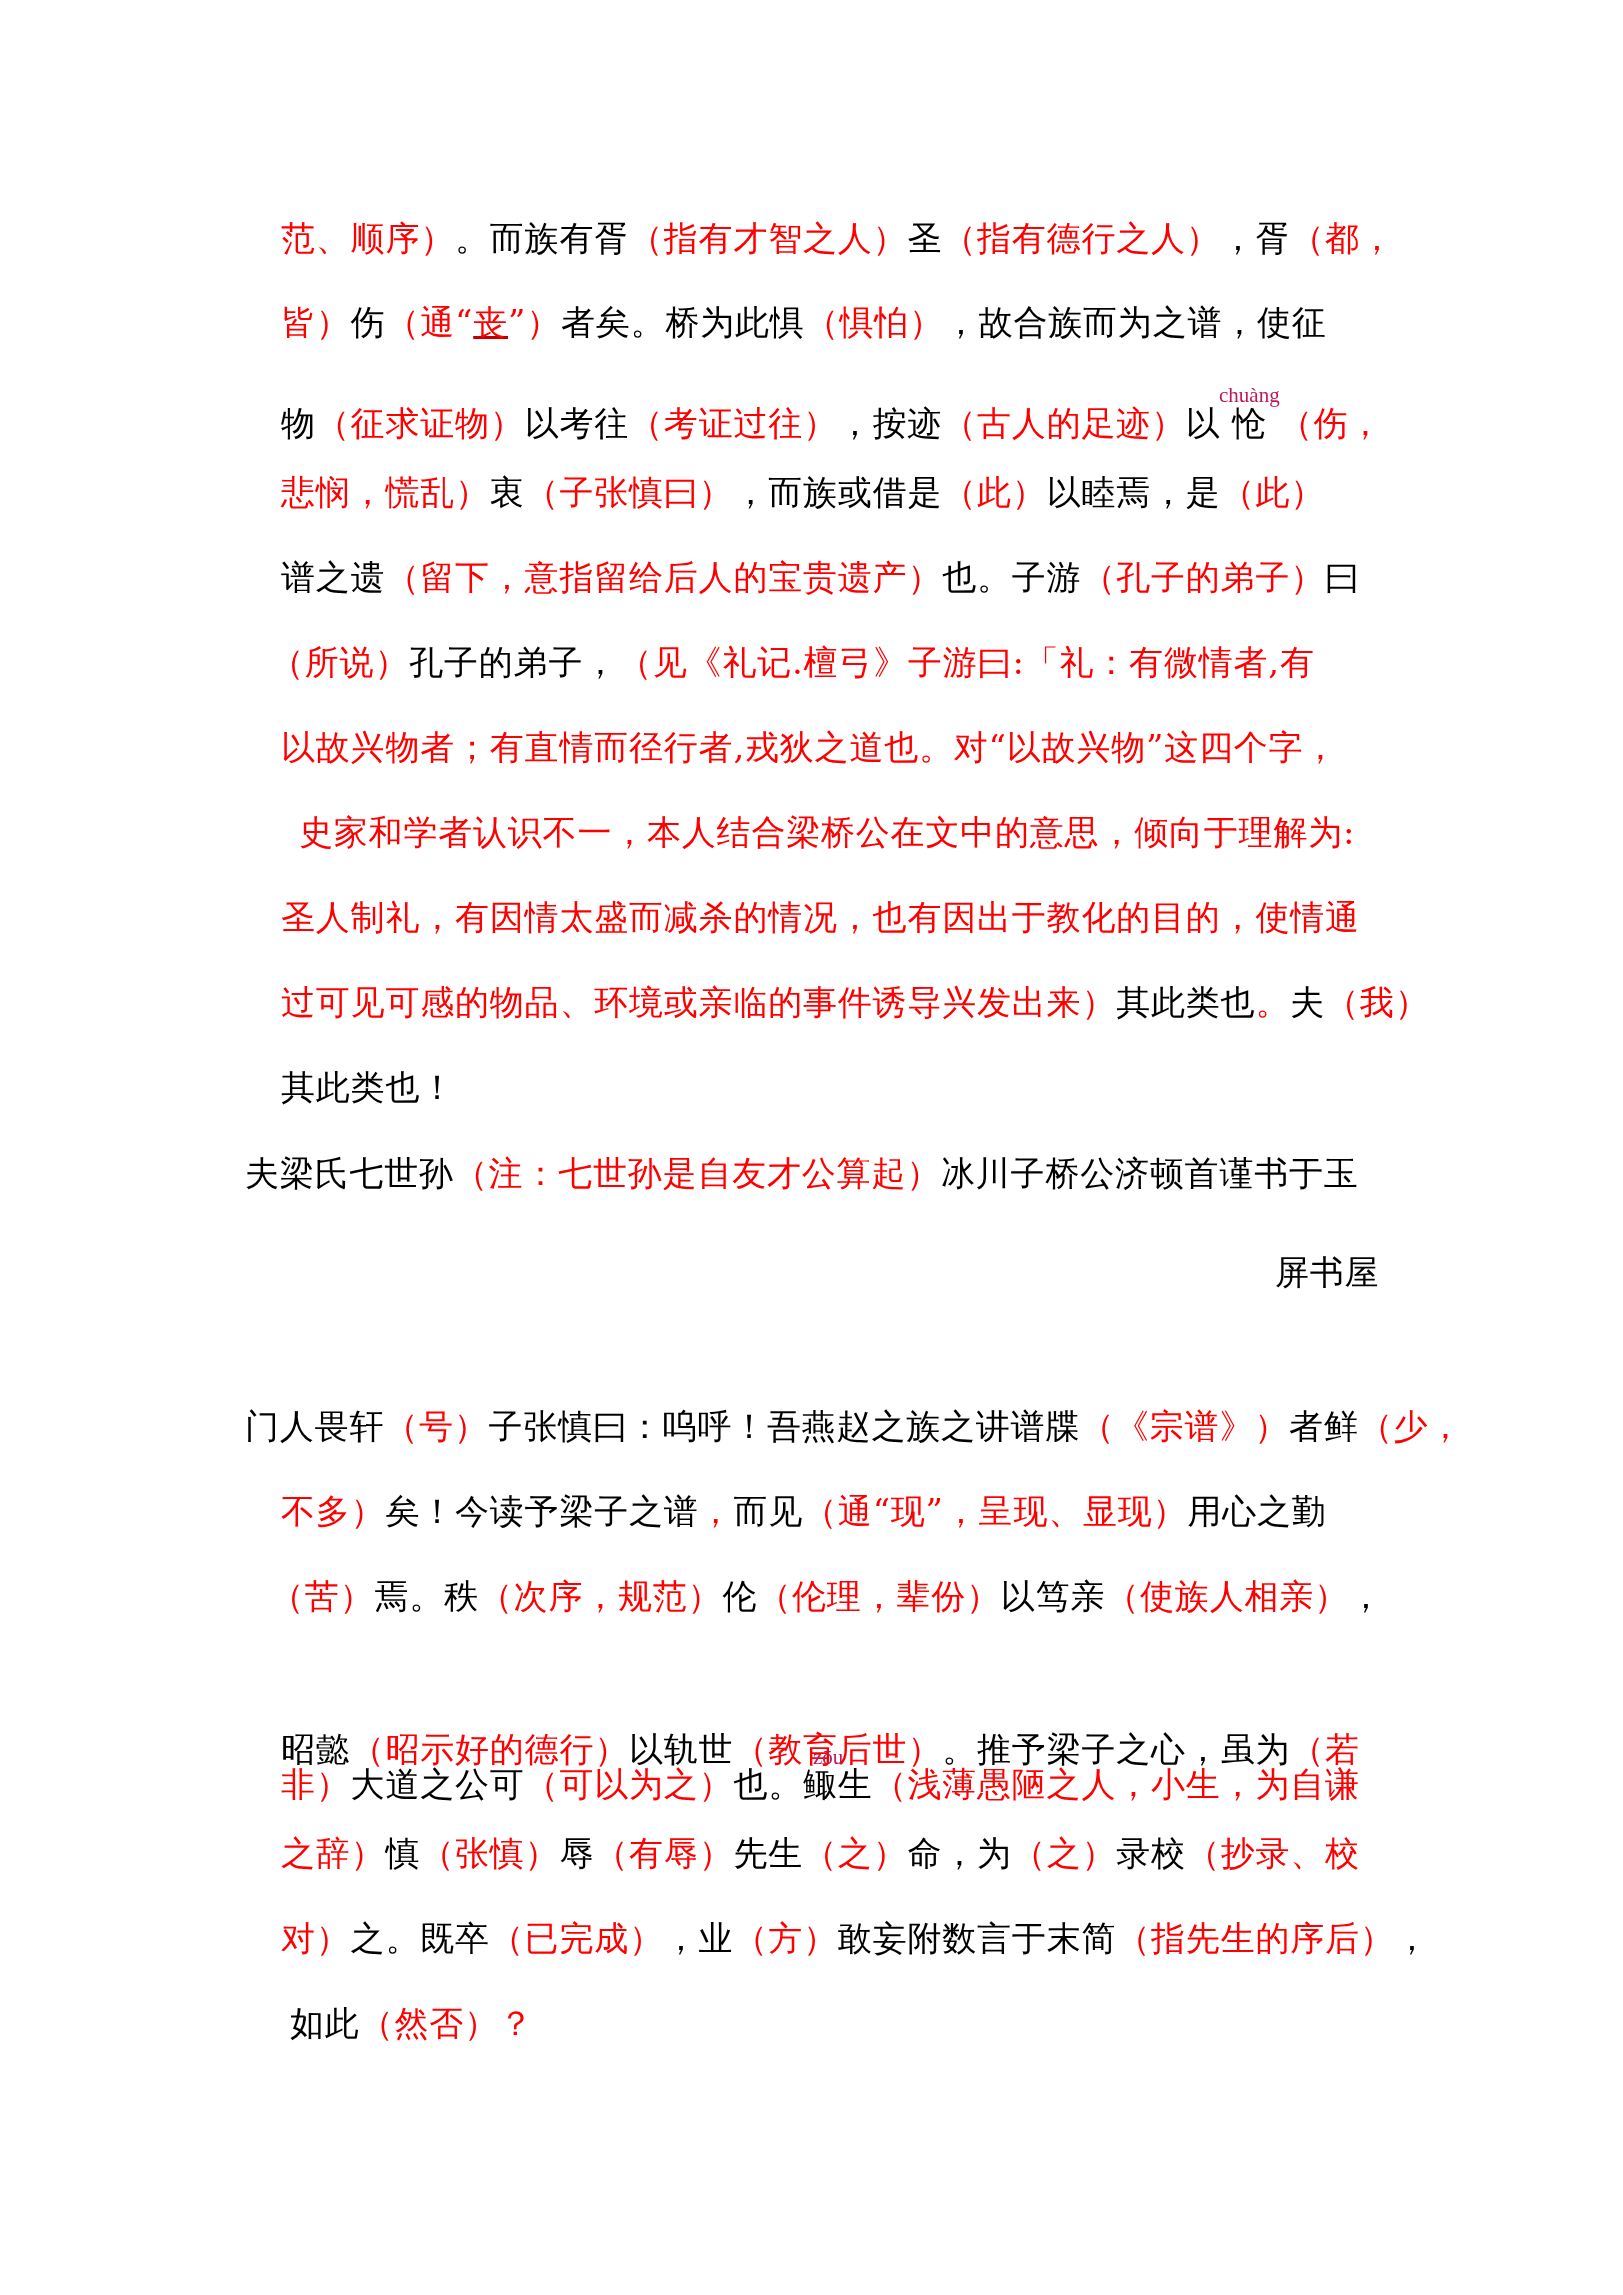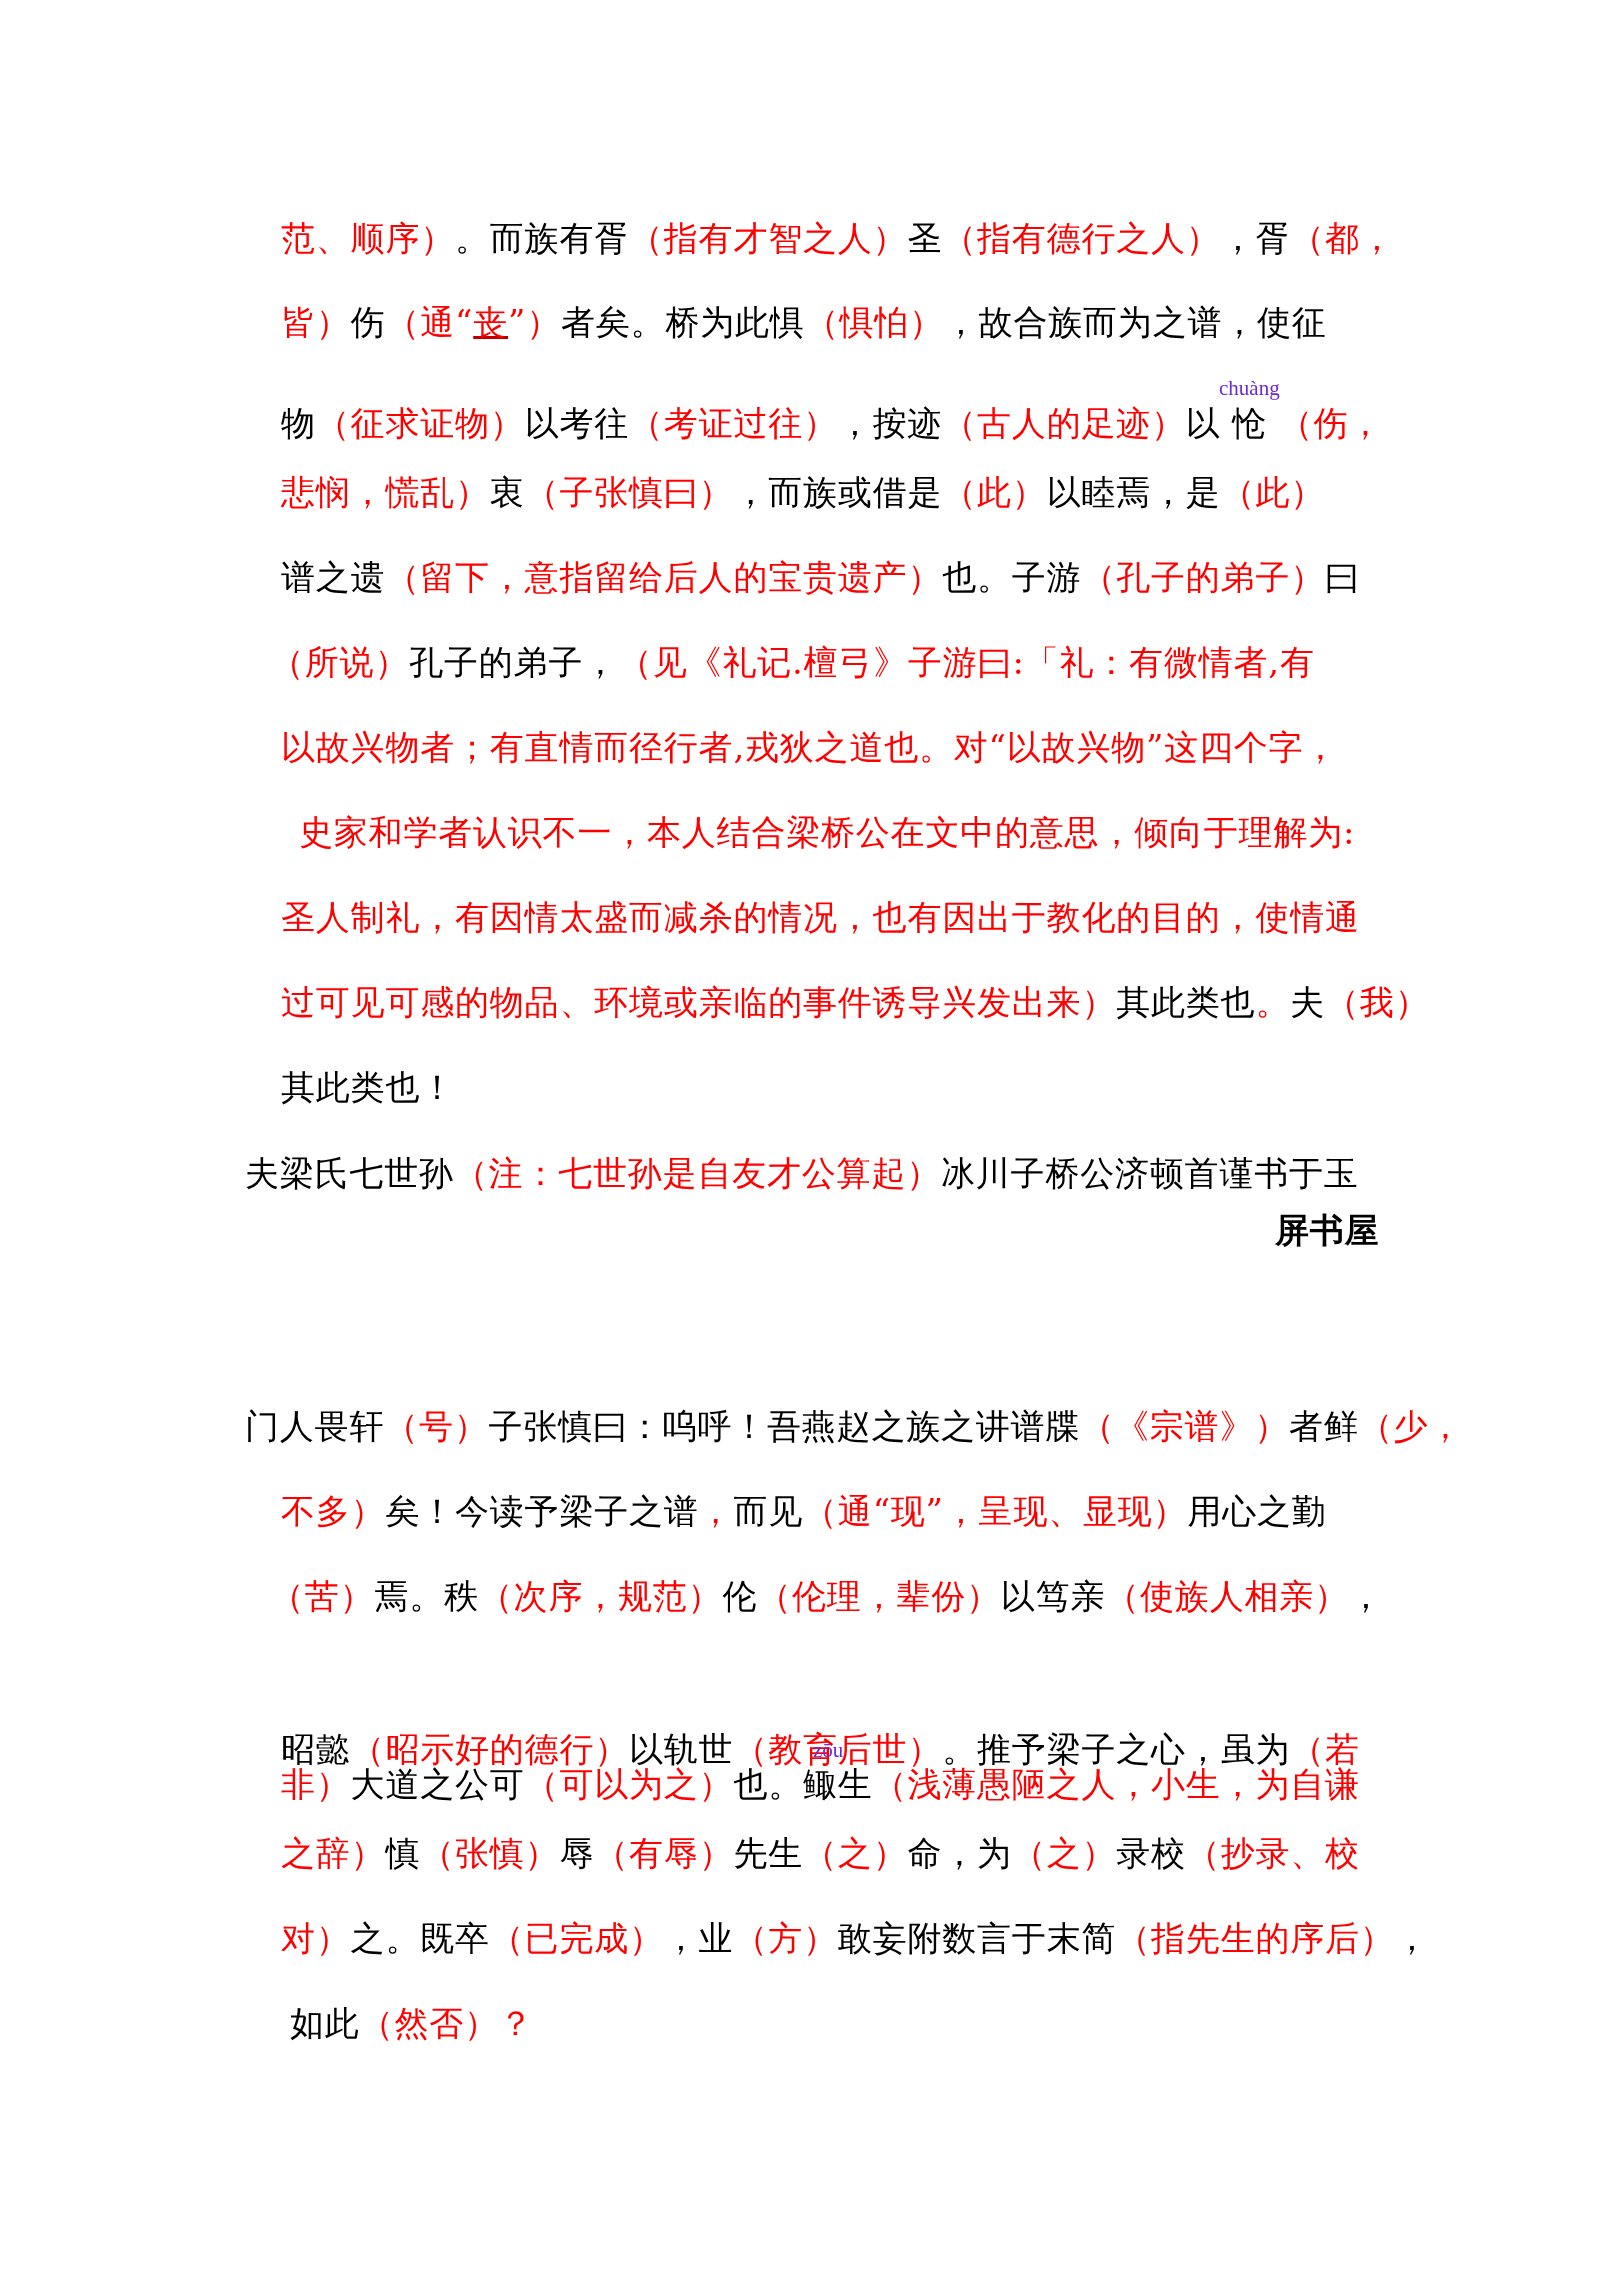--- a/index.html
+++ b/index.html
@@ -12,21 +12,21 @@
   .line {
     position: absolute; white-space: nowrap;
     font-size: 34px; line-height: 49px; letter-spacing: 0.8px;
   }
   .r { color: #ff0000; }
   .k { color: #000000; }
   .u { text-decoration: underline; text-decoration-color: #c00000; }
   .ruby {
     position: absolute; white-space: nowrap;
     font-family: "Liberation Serif", "DejaVu Serif", serif;
-    font-size: 21px; line-height: 24.5px; color: #6d28d9;
+    font-size: 21px; line-height: 24.5px; color: #be185d; margin-top: 7px;
   }
 </style>
 </head>
 <body>
 
 <div class="page">
 
   <div class="line" style="left:281px; top:214px;"><span class="r">范、顺序）</span><span class="k">。而族有胥</span><span class="r">（指有才智之人）</span><span class="k">圣</span><span class="r">（指有德行之人）</span><span class="k">，胥</span><span class="r">（都，</span></div>
   <div class="line" style="left:281px; top:298px;"><span class="r">皆）</span><span class="k">伤</span><span class="r">（通“</span><span class="r u">丧</span><span class="r">”）</span><span class="k">者矣。桥为此惧</span><span class="r">（惧怕）</span><span class="k">，故合族而为之谱，使征</span></div>
   <div class="ruby" style="left:1219px; top:376px;">chuàng</div>
@@ -34,21 +34,21 @@
   <div class="line" style="left:281px; top:468px;"><span class="r">悲悯，慌乱）</span><span class="k">衷</span><span class="r">（子张慎曰）</span><span class="k">，而族或借是</span><span class="r">（此）</span><span class="k">以睦焉，是</span><span class="r">（此）</span></div>
   <div class="line" style="left:281px; top:553px;"><span class="k">谱之遗</span><span class="r">（留下，意指留给后人的宝贵遗产）</span><span class="k">也。子游</span><span class="r">（孔子的弟子）</span><span class="k">曰</span></div>
   <div class="line" style="left:270px; top:638px;"><span class="r">（所说）</span><span class="k">孔子的弟子，</span><span class="r">（见《礼记.檀弓》子游曰:「礼：有微情者,有</span></div>
   <div class="line" style="left:281px; top:723px;"><span class="r">以故兴物者；有直情而径行者,戎狄之道也。对“以故兴物”这四个字，</span></div>
   <div class="line" style="left:299px; top:808px;"><span class="r">史家和学者认识不一，本人结合梁桥公在文中的意思，倾向于理解为:</span></div>
   <div class="line" style="left:281px; top:893px;"><span class="r">圣人制礼，有因情太盛而减杀的情况，也有因出于教化的目的，使情通</span></div>
   <div class="line" style="left:281px; top:978px;"><span class="r">过可见可感的物品、环境或亲临的事件诱导兴发出来）</span><span class="k">其此类也</span><span class="r">。</span><span class="k">夫</span><span class="r">（我）</span></div>
   <div class="line" style="left:281px; top:1063px;"><span class="k">其此类也！</span></div>
 
   <div class="line" style="left:245px; top:1149px;"><span class="k">夫梁氏七世孙</span><span class="r">（注：七世孙是自友才公算起）</span><span class="k">冰川子桥公济顿首谨书于玉</span></div>
-  <div class="line" style="left:1275px; top:1206px;font-weight:bold;"><span class="k">屏书屋</span></div>
+  <div class="line" style="left:1275px; top:1248px;"><span class="k">屏书屋</span></div>
 
   <div class="line" style="left:245px; top:1402px;"><span class="k">门人畏轩</span><span class="r">（号）</span><span class="k">子张慎曰：呜呼！吾燕赵之族之讲谱牒</span><span class="r">（《宗谱》）</span><span class="k">者鲜</span><span class="r">（少，</span></div>
   <div class="line" style="left:281px; top:1487px;"><span class="r">不多）</span><span class="k">矣！今读予梁子之谱</span><span class="r">，</span><span class="k">而见</span><span class="r">（通“现”，呈现、显现）</span><span class="k">用心之勤</span></div>
   <div class="line" style="left:270px; top:1572px;"><span class="r">（苦）</span><span class="k">焉。秩</span><span class="r">（次序，规范）</span><span class="k">伦</span><span class="r">（伦理，辈份）</span><span class="k">以笃亲</span><span class="r">（使族人相亲）</span><span class="k">，</span></div>
   <div class="line" style="left:281px; top:1725px;"><span class="k">昭懿</span><span class="r">（昭示好的德行）</span><span class="k">以轨世</span><span class="r">（教育后世）</span><span class="k">。推予梁子之心，虽为</span><span class="r">（若</span></div>
   <div class="ruby" style="left:813px; top:1738px;">zōu</div>
   <div class="line" style="left:281px; top:1760px;"><span class="r">非）</span><span class="k">大道之公可</span><span class="r">（可以为之）</span><span class="k">也。鲰生</span><span class="r">（浅薄愚陋之人，小生，为自谦</span></div>
   <div class="line" style="left:281px; top:1829px;"><span class="r">之辞）</span><span class="k">慎</span><span class="r">（张慎）</span><span class="k">辱</span><span class="r">（有辱）</span><span class="k">先生</span><span class="r">（之）</span><span class="k">命，为</span><span class="r">（之）</span><span class="k">录校</span><span class="r">（抄录、校</span></div>
   <div class="line" style="left:281px; top:1914px;"><span class="r">对）</span><span class="k">之。既卒</span><span class="r">（已完成）</span><span class="k">，业</span><span class="r">（方）</span><span class="k">敢妄附数言于末简</span><span class="r">（指先生的序后）</span><span class="k">，</span></div>
   <div class="line" style="left:268px; top:1999px;margin-left:22px;"><span class="k">如此</span><span class="r">（然否）？</span></div>

